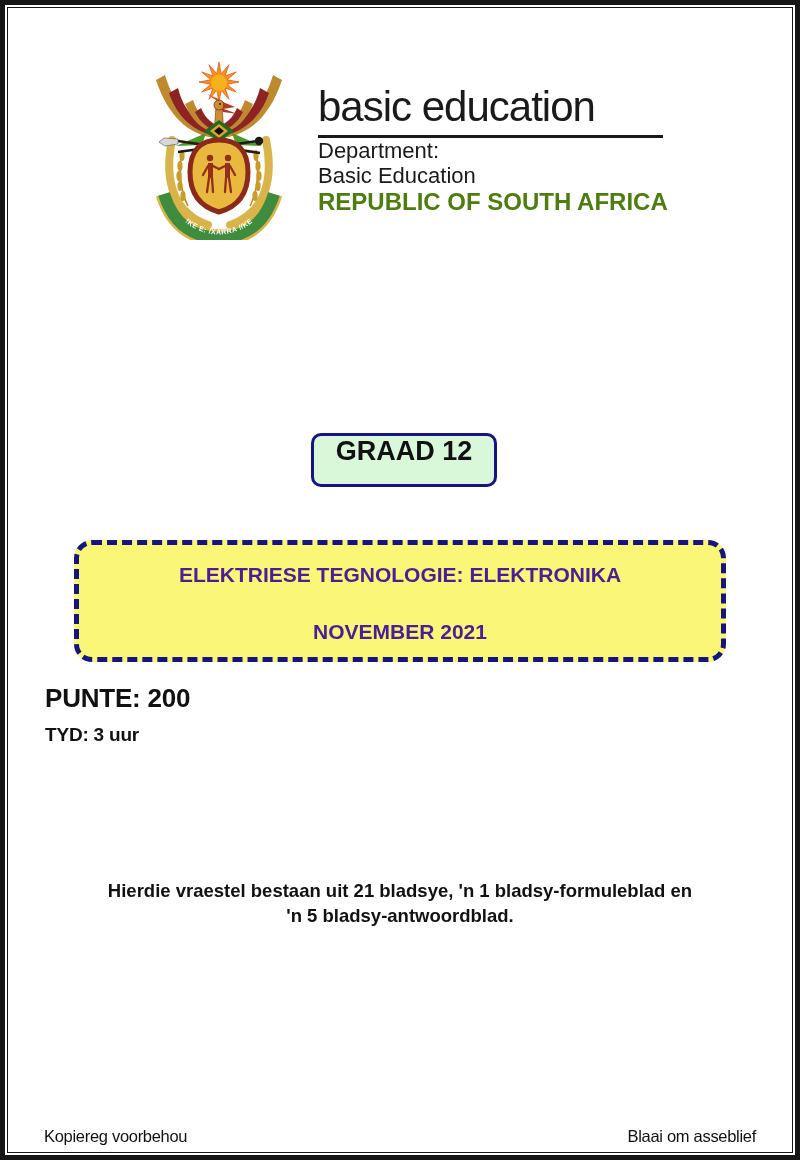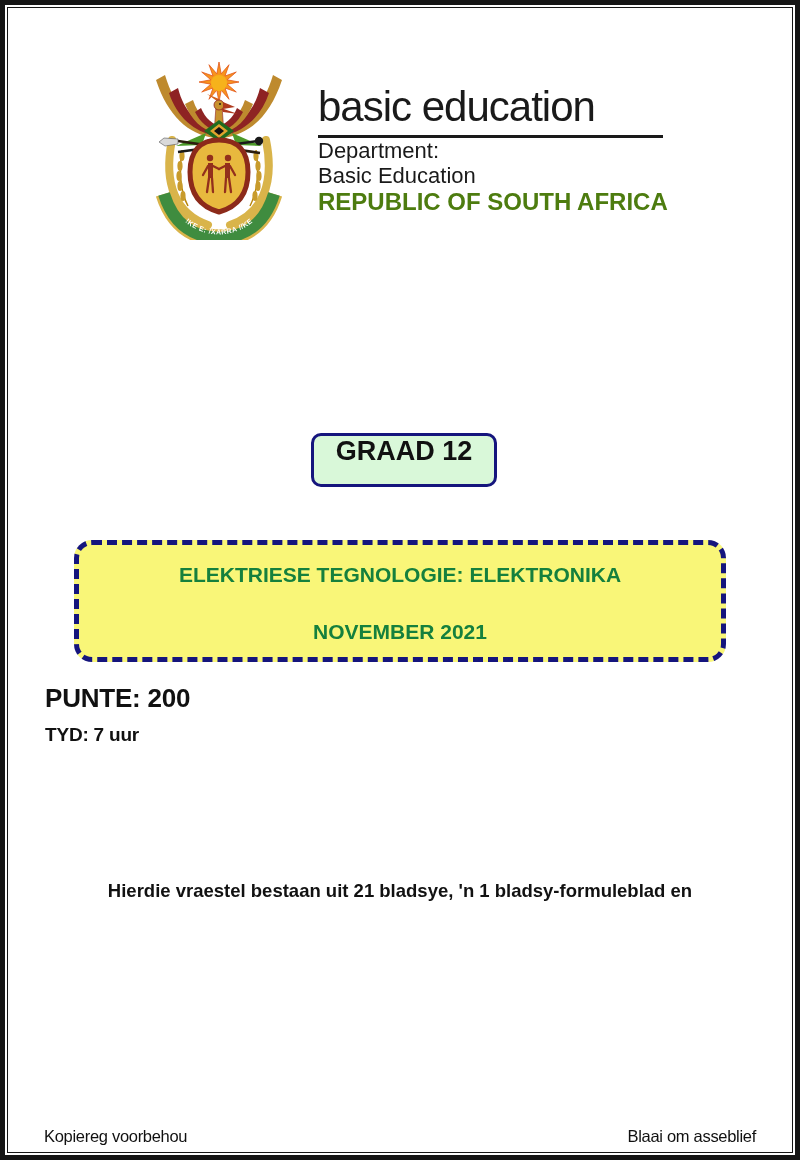--- a/index.html
+++ b/index.html
@@ -33,21 +33,21 @@
     position:absolute; left:311px; top:433px; width:186px; height:54px; box-sizing:border-box;
     background:#d9f8d9; border:3px solid #15157d; border-radius:10px;
     display:flex; align-items:flex-start; justify-content:center;
     font-weight:bold; font-size:27px; color:#111;
   }
 
   
   .subject-box {
     position:absolute; left:74px; top:540px; width:652px; height:122px; box-sizing:border-box;
     background:#f9f678; border:5px dashed #15157d; border-radius:18px;
-    text-align:center; font-weight:bold; font-size:21px; color:#15803d;
+    text-align:center; font-weight:bold; font-size:21px; color:#4c1d95;
   }
   .subject-title { margin-top:18px; }
   .exam-session { margin-top:33px; }
 
   .marks-line { position:absolute; left:45px; top:683px; font-size:26px; font-weight:bold; letter-spacing:-0.2px; }
   .time-line  { position:absolute; left:45px; top:724px; font-size:19px; font-weight:bold; letter-spacing:-0.2px; }
 
   .note-block { position:absolute; left:0; right:0; top:878px; text-align:center;
     font-size:18.5px; font-weight:bold; line-height:25px; }
 
@@ -165,21 +165,22 @@
   <div class="grade-box">
     <span>GRAAD 12</span>
   </div>
 
   <div class="subject-box">
     <div class="subject-title">ELEKTRIESE TEGNOLOGIE: ELEKTRONIKA</div>
     <div class="exam-session">NOVEMBER 2021</div>
   </div>
 
   <div class="marks-line">PUNTE: 200</div>
-  <div class="time-line">TYD: 7 uur</div>
+  <div class="time-line">TYD: 3 uur</div>
 
   <div class="note-block">
     <div>Hierdie vraestel bestaan uit 21 bladsye, 'n 1 bladsy-formuleblad en</div>
+    <div>'n 5 bladsy-antwoordblad.</div>
   </div>
 
   <div class="footer-left">Kopiereg voorbehou</div>
   <div class="footer-right">Blaai om asseblief</div>
 </div>
 
 </body></html>

